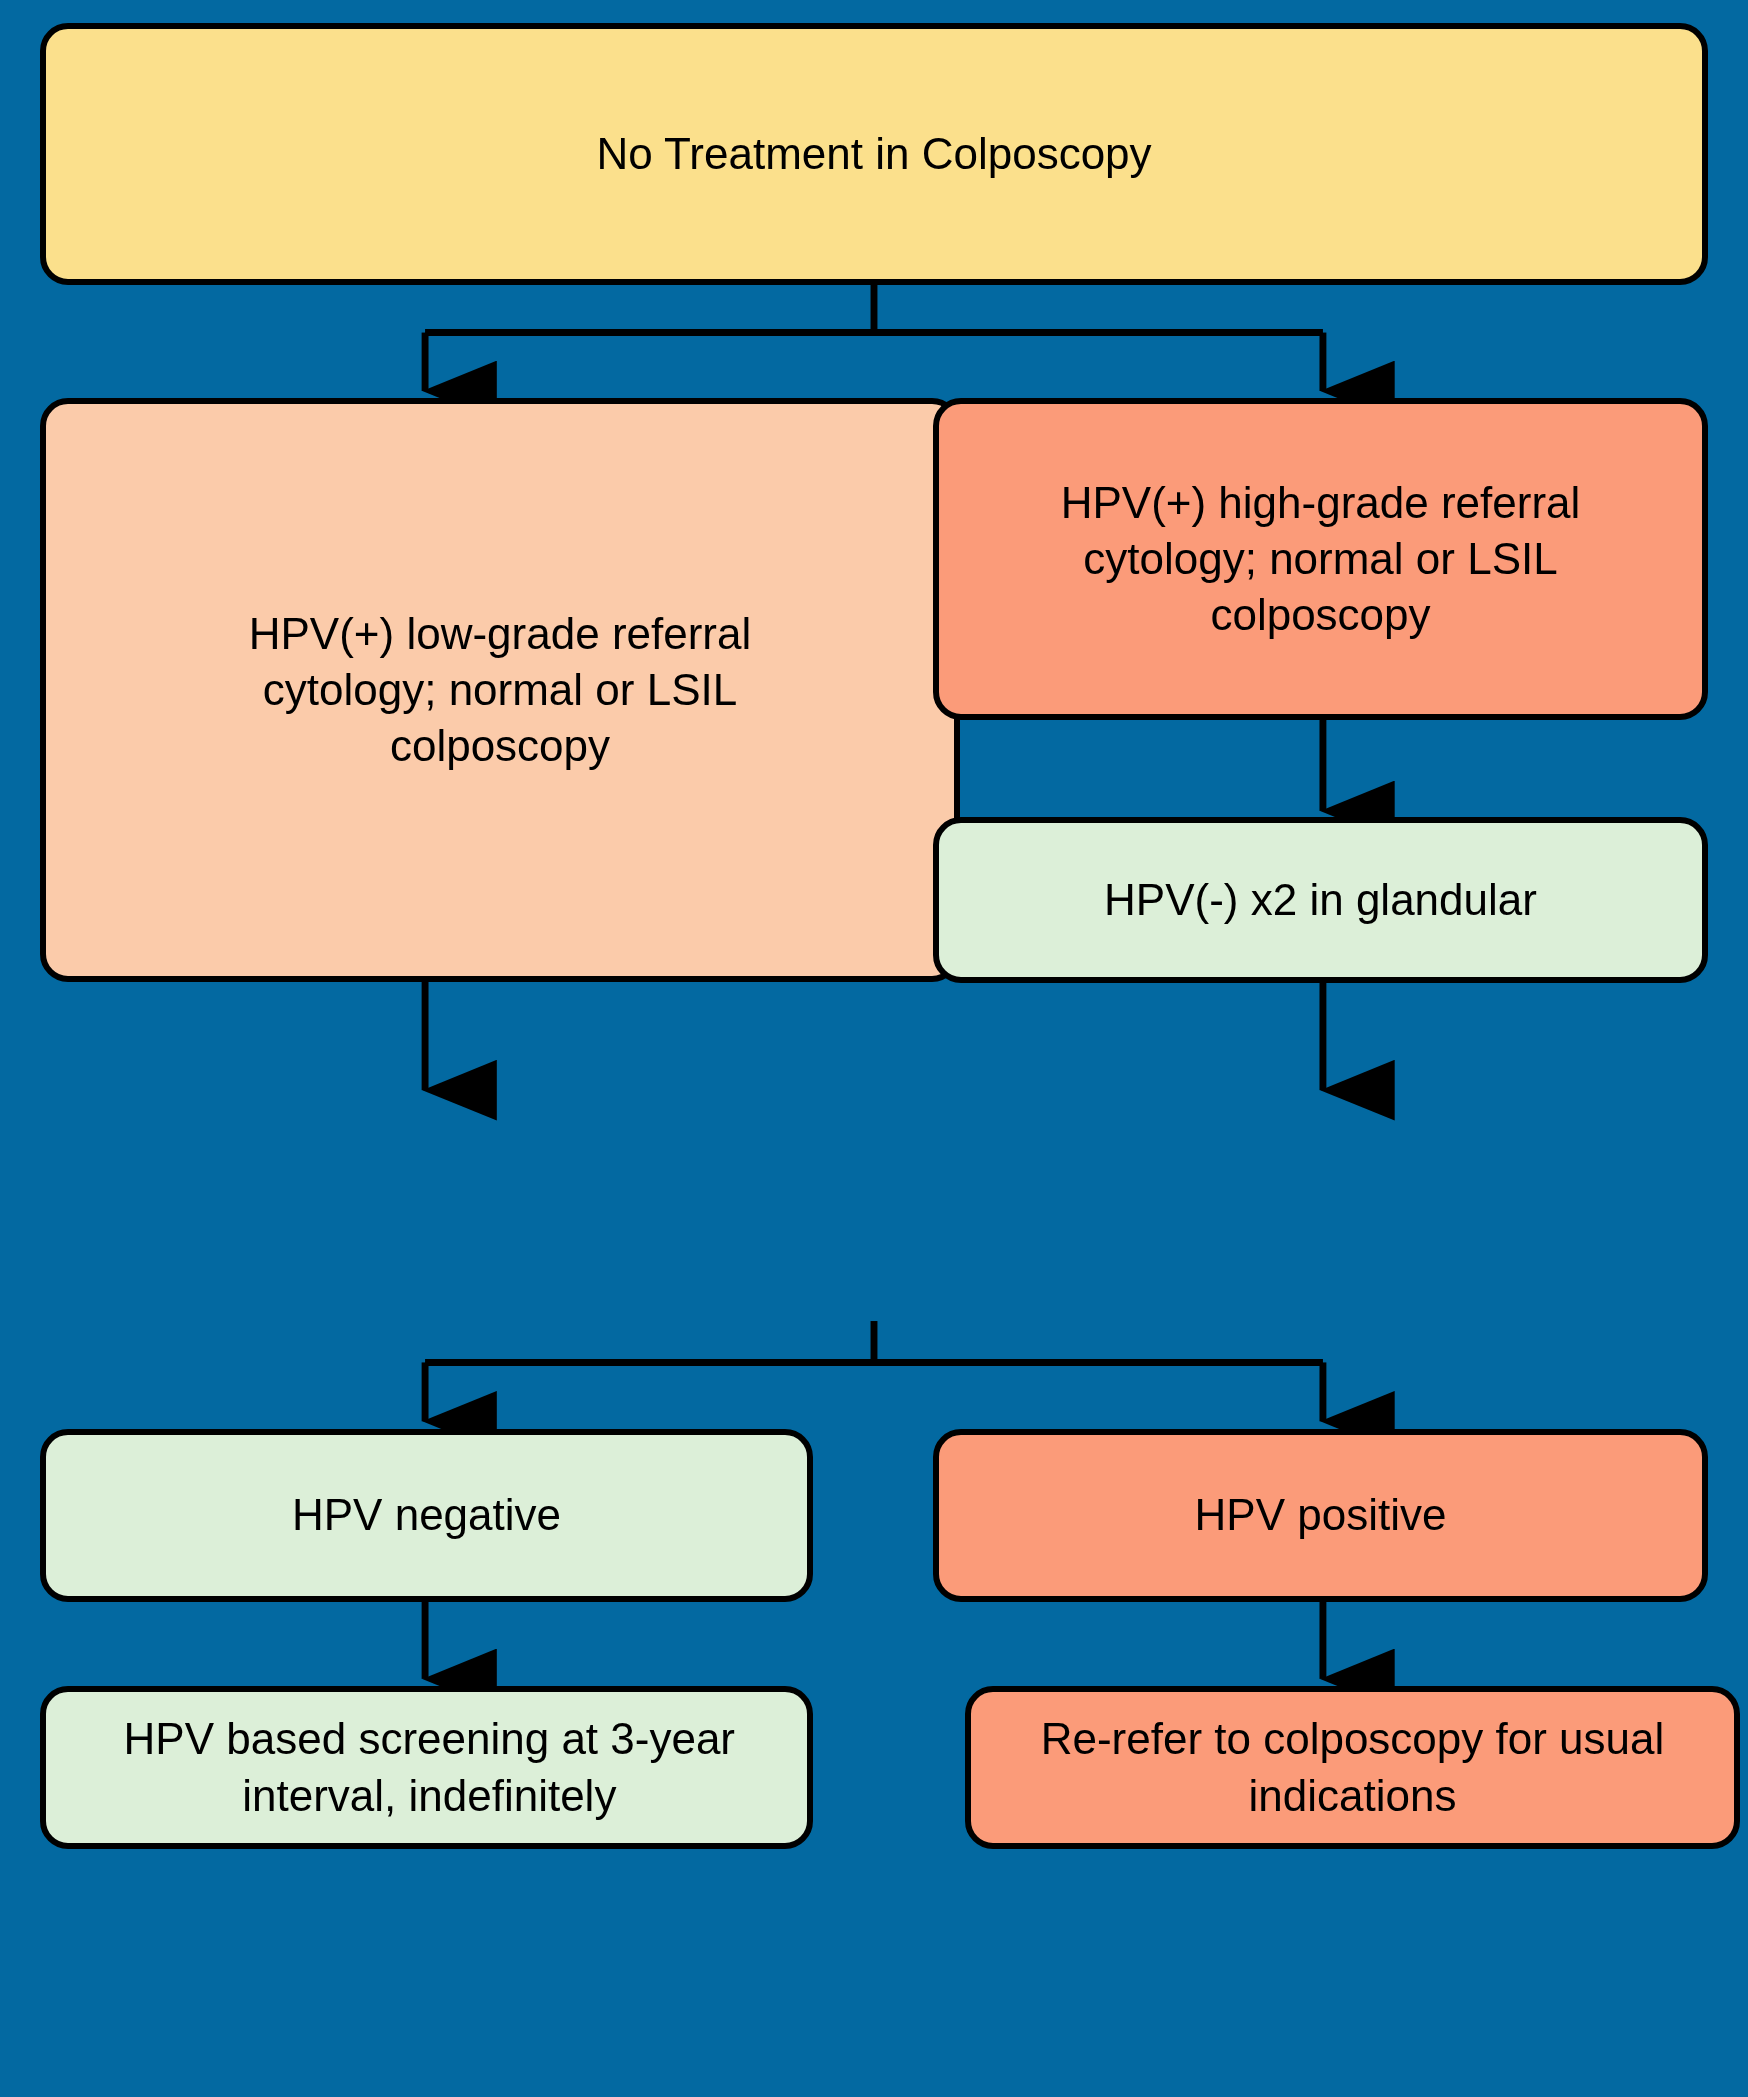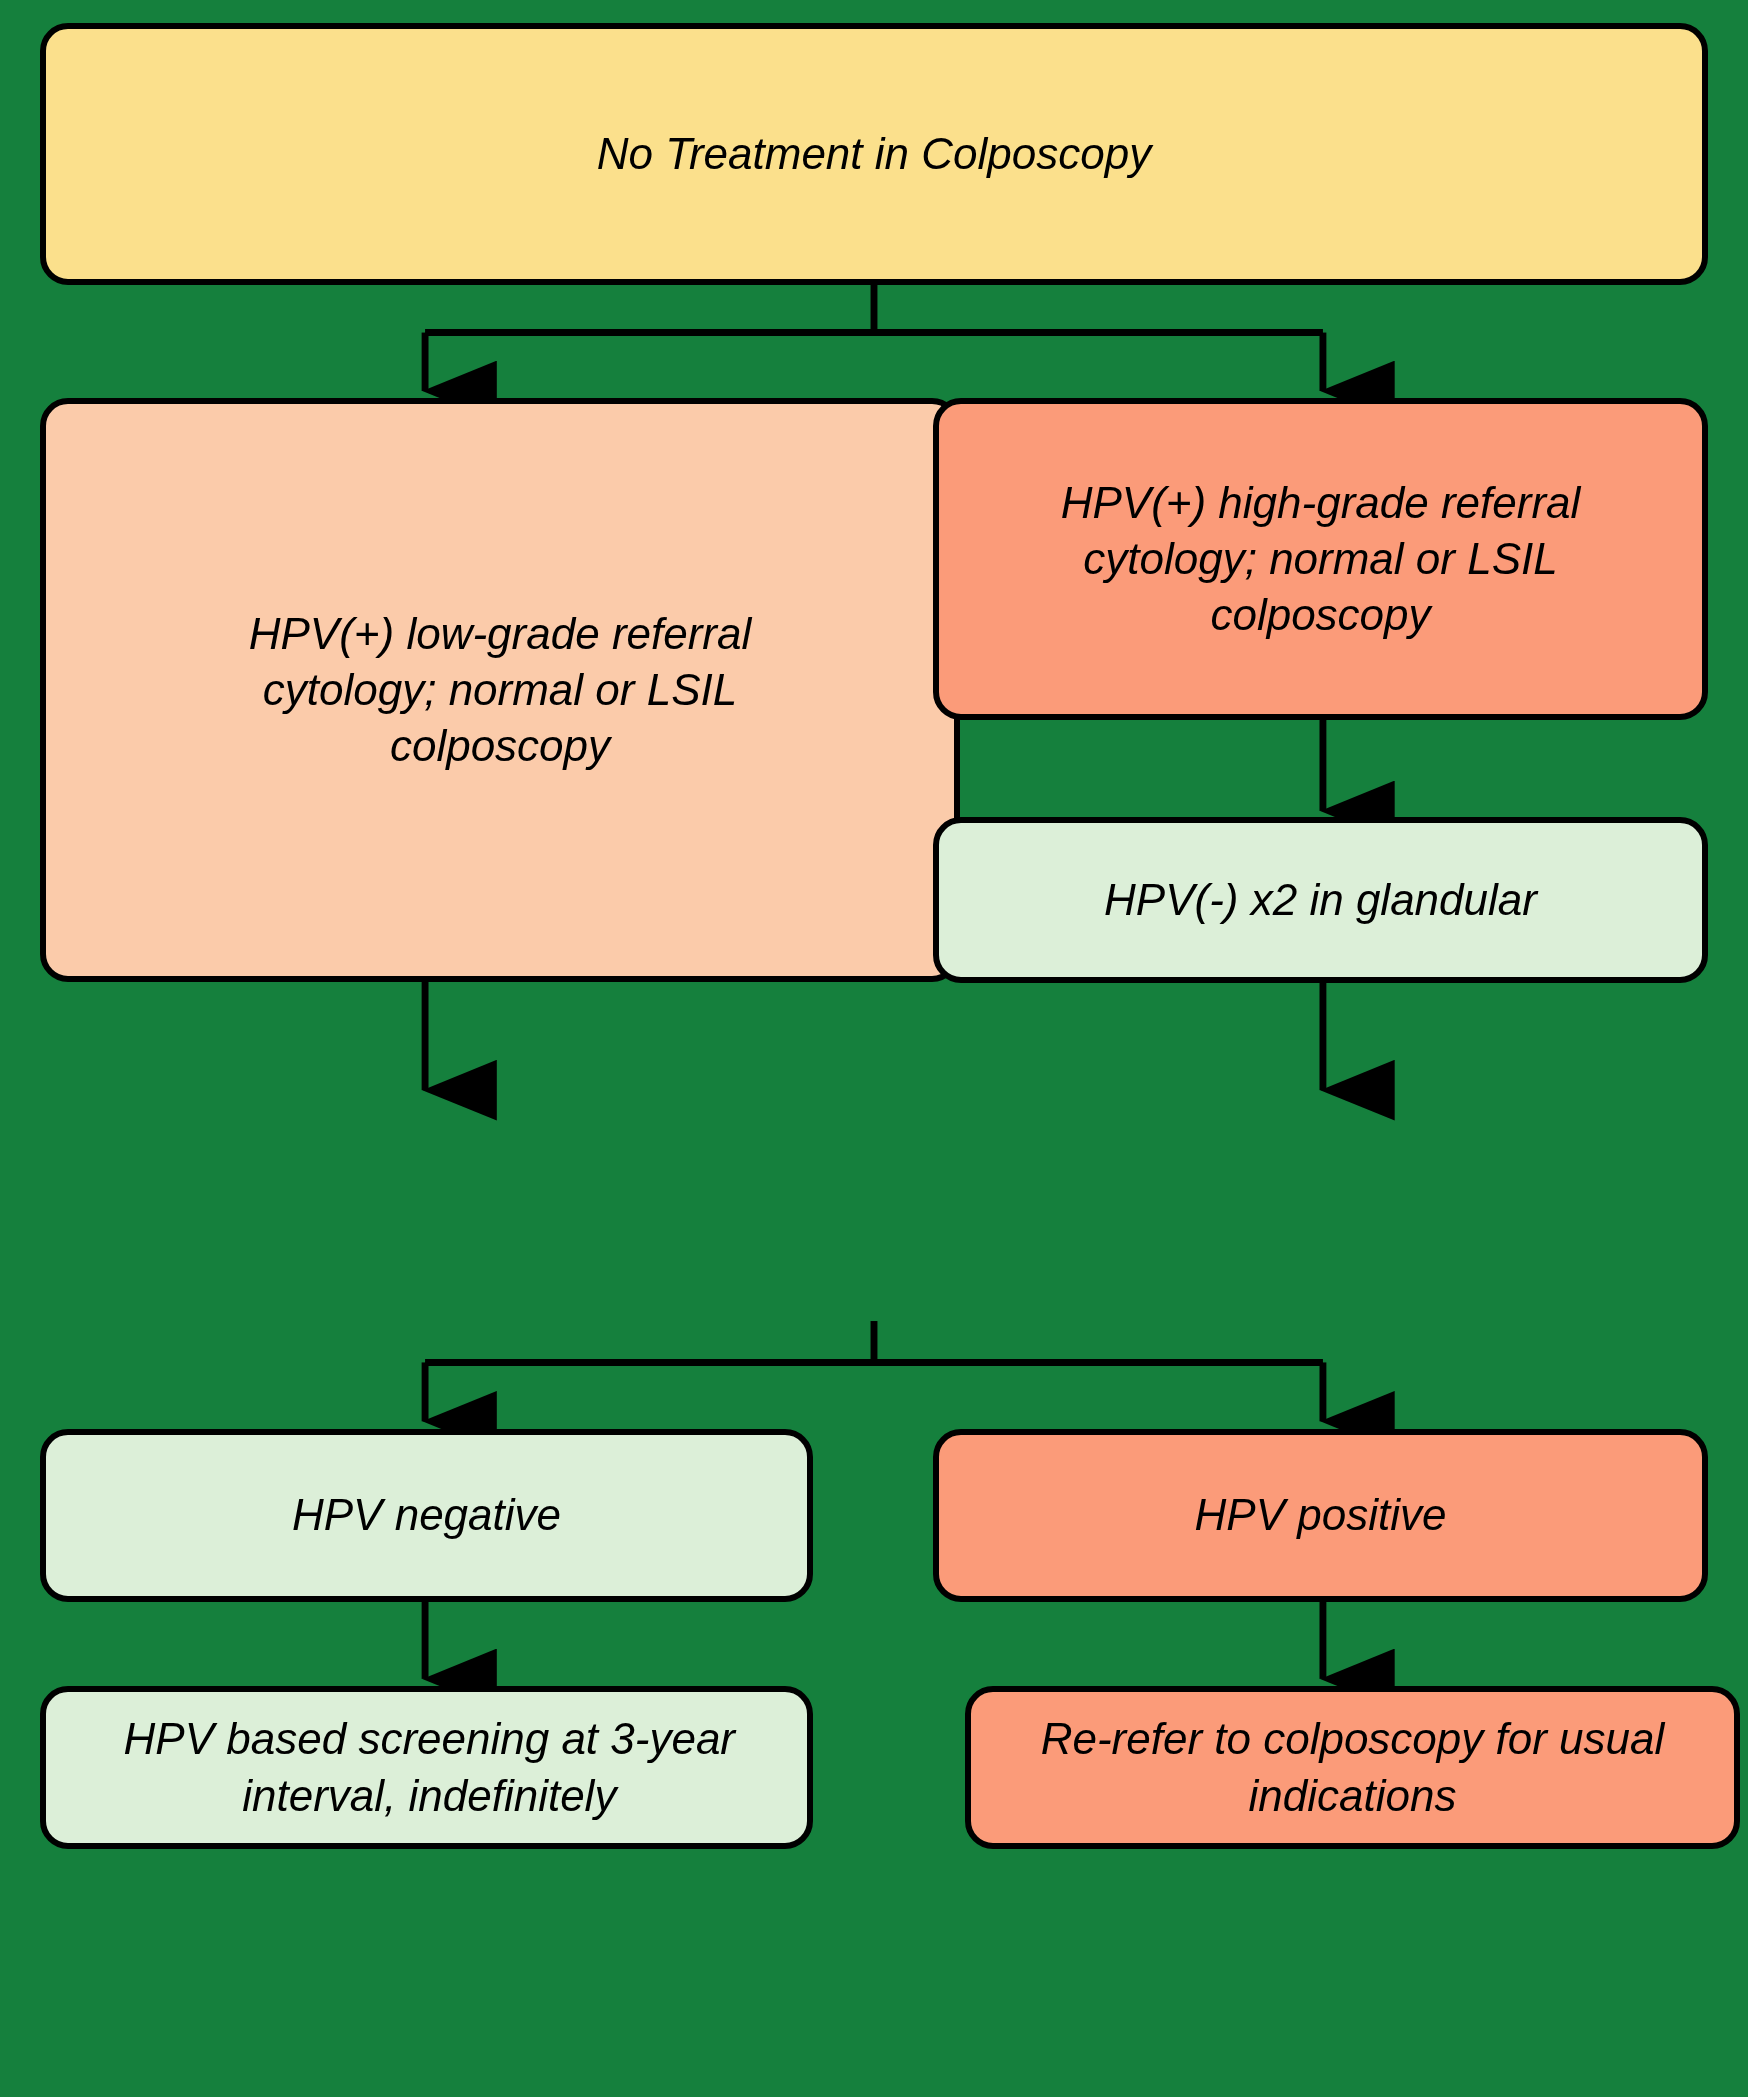--- a/index.html
+++ b/index.html
@@ -7,23 +7,22 @@
     padding: 0;
     background: #ffffff;
   }
   body {
     font-family: "Liberation Sans", sans-serif;
   }
   #page {
     position: relative;
     width: 1748px;
     height: 2097px;
-    background: #15803d;
+    background: #0369a1;
     overflow: hidden;
-    font-style: italic;
   }
   #flow-svg {
     position: absolute;
     left: 0;
     top: 0;
     width: 1748px;
     height: 2097px;
   }
   .node-box {
     position: absolute;

